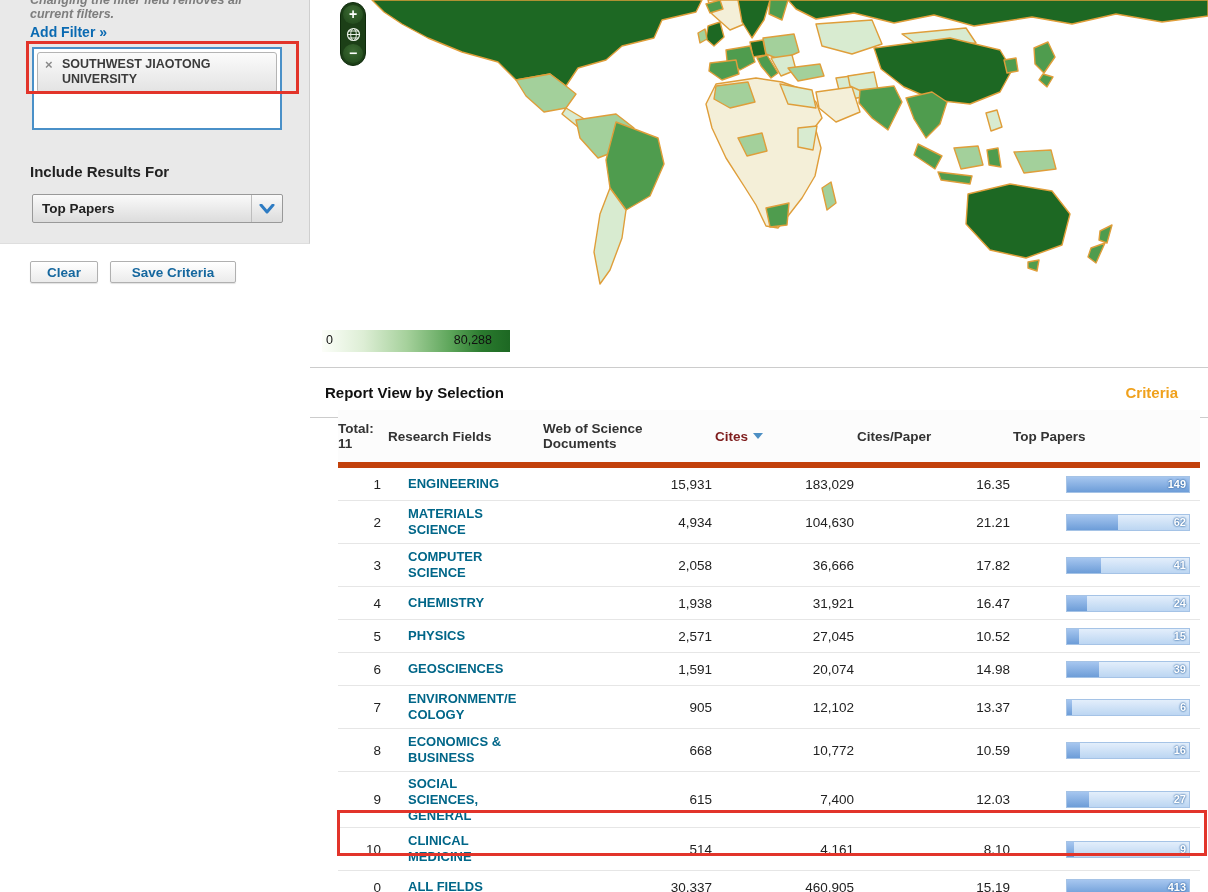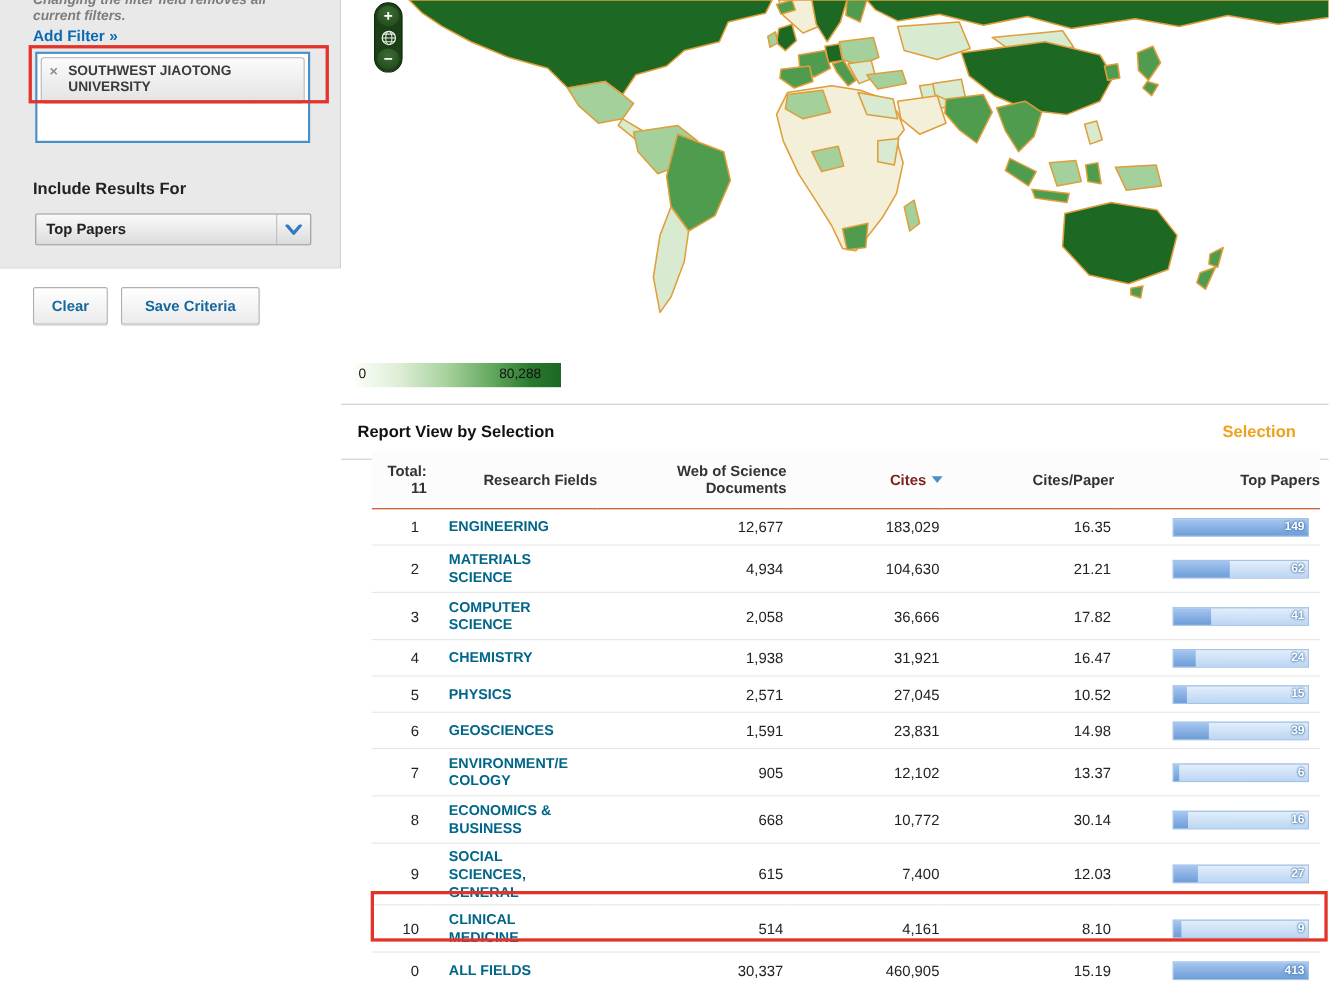--- a/index.html
+++ b/index.html
@@ -13,21 +13,21 @@
   .add-filter{position:absolute;left:30px;top:24px;font-size:14px;font-weight:bold;color:#0a6ab2;cursor:pointer;text-decoration:none;text-align:right;}
   .filter-box{position:absolute;left:32px;top:47px;width:250px;height:83px;background:#fff;border:2px solid #4a90c8;box-sizing:border-box;}
   .filter-tag{position:relative;margin:3px;background:linear-gradient(#fbfbfb,#e3e3e3);border:1px solid #b4b4b4;border-radius:3px;padding:4px 6px 5px 24px;min-height:30px;box-sizing:border-box;}
   .tag-x{position:absolute;left:7px;top:5px;color:#8a8a8a;font-weight:bold;font-size:13px;line-height:13px;cursor:pointer;}
   .tag-label{display:inline-block;max-width:196px;font-size:12.5px;font-weight:bold;color:#3b3b3b;line-height:15px;}
   .filter-input{position:absolute;left:0;right:0;bottom:0;height:32px;cursor:text;}
   .include-label{position:absolute;left:30px;top:163px;font-size:15px;font-weight:bold;color:#222;}
   .dropdown{position:absolute;left:32px;top:194px;width:251px;height:29px;box-sizing:border-box;border:1px solid #999;border-radius:2px;background:linear-gradient(#fafafa,#dcdcdc);display:flex;align-items:center;cursor:pointer;}
   .dd-value{flex:1;padding-left:9px;font-size:13.5px;font-weight:bold;color:#222;}
   .dd-arrow{width:30px;height:100%;display:flex;align-items:center;justify-content:center;border-left:1px solid #bdbdbd;}
-  .btn{position:absolute;top:261px;height:34px;box-sizing:border-box;border:1px solid #b0b0b0;border-radius:2px;background:linear-gradient(#ffffff,#ebebeb);font-family:inherit;font-size:13.5px;font-weight:bold;color:#15679e;cursor:pointer;box-shadow:0 1px 1px rgba(0,0,0,.12);}
+  .btn{position:absolute;top:261px;height:22px;box-sizing:border-box;border:1px solid #b0b0b0;border-radius:2px;background:linear-gradient(#ffffff,#ebebeb);font-family:inherit;font-size:13.5px;font-weight:bold;color:#15679e;cursor:pointer;box-shadow:0 1px 1px rgba(0,0,0,.12);}
   .btn.clear{left:30px;width:68px;}
   .btn.save{left:110px;width:126px;}
 
   
   .main{position:absolute;left:310px;top:0;width:898px;height:892px;background:#fff;}
   .worldmap{position:absolute;left:0;top:0;}
   .worldmap path{stroke:var(--map-border);stroke-width:1.4;stroke-linejoin:round;cursor:pointer;}
   .m-dark{fill:var(--map-dark);} .m-mid{fill:var(--map-mid);} .m-light{fill:var(--map-light);}
   .m-pale{fill:var(--map-pale);} .m-none{fill:var(--map-none);}
 
@@ -39,21 +39,21 @@
     background:linear-gradient(to right,#fcfef9 0%,#ddeed5 22%,#a6d19c 45%,#5ea65b 68%,#2a7a2e 85%,var(--map-dark) 100%);}
   .lg-min{position:absolute;left:4px;top:3px;font-size:12.5px;color:#111;}
   .lg-max{position:absolute;right:18px;top:3px;font-size:12.5px;color:#111;}
 
   
   .report-head{position:absolute;left:0;top:367px;width:898px;height:51px;box-sizing:border-box;border-top:1px solid #ccc;border-bottom:1px solid #ccc;display:flex;align-items:center;justify-content:space-between;padding:0 30px 0 15px;background:#fff;}
   .rtitle{font-size:15px;font-weight:bold;color:#111;}
   .customize{font-size:15px;font-weight:bold;color:#f0a11c;cursor:pointer;text-decoration:none;}
 
   table.report{position:absolute;left:28px;top:410px;width:862px;border-collapse:collapse;table-layout:fixed;}
-  thead th{height:52px;vertical-align:middle;text-align:right;font-size:13.5px;font-weight:bold;color:#333;border-bottom:1px solid #c2410c;padding:0;background:#fcfcfc;}
+  thead th{height:52px;vertical-align:middle;text-align:left;font-size:13.5px;font-weight:bold;color:#333;border-bottom:6px solid #c2410c;padding:0;background:#fcfcfc;}
   th.sorted span{color:#7f1d1d;}
   .tri{display:inline-block;width:0;height:0;border-left:5px solid transparent;border-right:5px solid transparent;border-top:6px solid #4d8fc4;margin-left:5px;vertical-align:2px;}
   .pre{white-space:pre-line;}
   tbody td{border-bottom:1px solid #e6e6e6;vertical-align:middle;font-size:13.5px;color:#222;padding:0;background:#fff;}
   tr.l1 td{height:32px;} tr.l2 td{height:42px;} tr.l3 td{height:55px;}
   tr.allfields td{border-top:1px solid #d5d5d5;}
   td.c-rank{text-align:right;padding-right:7px;}
   td.c-field{padding-left:20px;}
   td.c-field a{font-size:13px;font-weight:bold;color:#006688;white-space:pre-line;line-height:16px;cursor:pointer;display:inline-block;text-align:left;text-decoration:none;}
   td.c-num{text-align:right;padding-right:3px;}
@@ -167,21 +167,21 @@
       <div class="zbtn">−</div>
     </div>
 
     <div class="legend">
       <span class="lg-min">0</span>
       <span class="lg-max">80,288</span>
     </div>
 
     <div class="report-head">
       <span class="rtitle">Report View by Selection</span>
-      <a class="customize">Selection</a>
+      <a class="customize">Criteria</a>
     </div>
 
     <table class="report">
       <colgroup>
         <col style="width:50px">
           <col style="width:155px">
           <col style="width:172px">
         <col style="width:142px">
           <col style="width:156px">
           <col style="width:187px">
@@ -195,21 +195,21 @@
 Documents</span></th>
           <th class="sorted"><span>Cites</span><span class="tri"></span></th>
           <th><span>Cites/Paper</span></th>
           <th><span>Top Papers</span></th>
         </tr>
       </thead>
       <tbody>
           <tr class="l1">
             <td class="c-rank"><span>1</span></td>
             <td class="c-field"><a>ENGINEERING</a></td>
-            <td class="c-num"><span>12,677</span></td>
+            <td class="c-num"><span>15,931</span></td>
             <td class="c-num"><span>183,029</span></td>
             <td class="c-num"><span>16.35</span></td>
             <td class="c-bar">
               <div class="bar-track">
                 <div class="bar-fill" style="width: 100%;"></div>
                 <span class="bar-label">149</span>
               </div>
             </td>
           </tr>
           <tr class="l2">
@@ -263,21 +263,21 @@
               <div class="bar-track">
                 <div class="bar-fill" style="width: 10.1%;"></div>
                 <span class="bar-label">15</span>
               </div>
             </td>
           </tr>
           <tr class="l1">
             <td class="c-rank"><span>6</span></td>
             <td class="c-field"><a>GEOSCIENCES</a></td>
             <td class="c-num"><span>1,591</span></td>
-            <td class="c-num"><span>23,831</span></td>
+            <td class="c-num"><span>20,074</span></td>
             <td class="c-num"><span>14.98</span></td>
             <td class="c-bar">
               <div class="bar-track">
                 <div class="bar-fill" style="width: 26.2%;"></div>
                 <span class="bar-label">39</span>
               </div>
             </td>
           </tr>
           <tr class="l2">
             <td class="c-rank"><span>7</span></td>
@@ -292,21 +292,21 @@
                 <span class="bar-label">6</span>
               </div>
             </td>
           </tr>
           <tr class="l2">
             <td class="c-rank"><span>8</span></td>
             <td class="c-field"><a>ECONOMICS &amp;
 BUSINESS</a></td>
             <td class="c-num"><span>668</span></td>
             <td class="c-num"><span>10,772</span></td>
-            <td class="c-num"><span>30.14</span></td>
+            <td class="c-num"><span>10.59</span></td>
             <td class="c-bar">
               <div class="bar-track">
                 <div class="bar-fill" style="width: 10.7%;"></div>
                 <span class="bar-label">16</span>
               </div>
             </td>
           </tr>
           <tr class="l3">
             <td class="c-rank"><span>9</span></td>
             <td class="c-field"><a>SOCIAL

